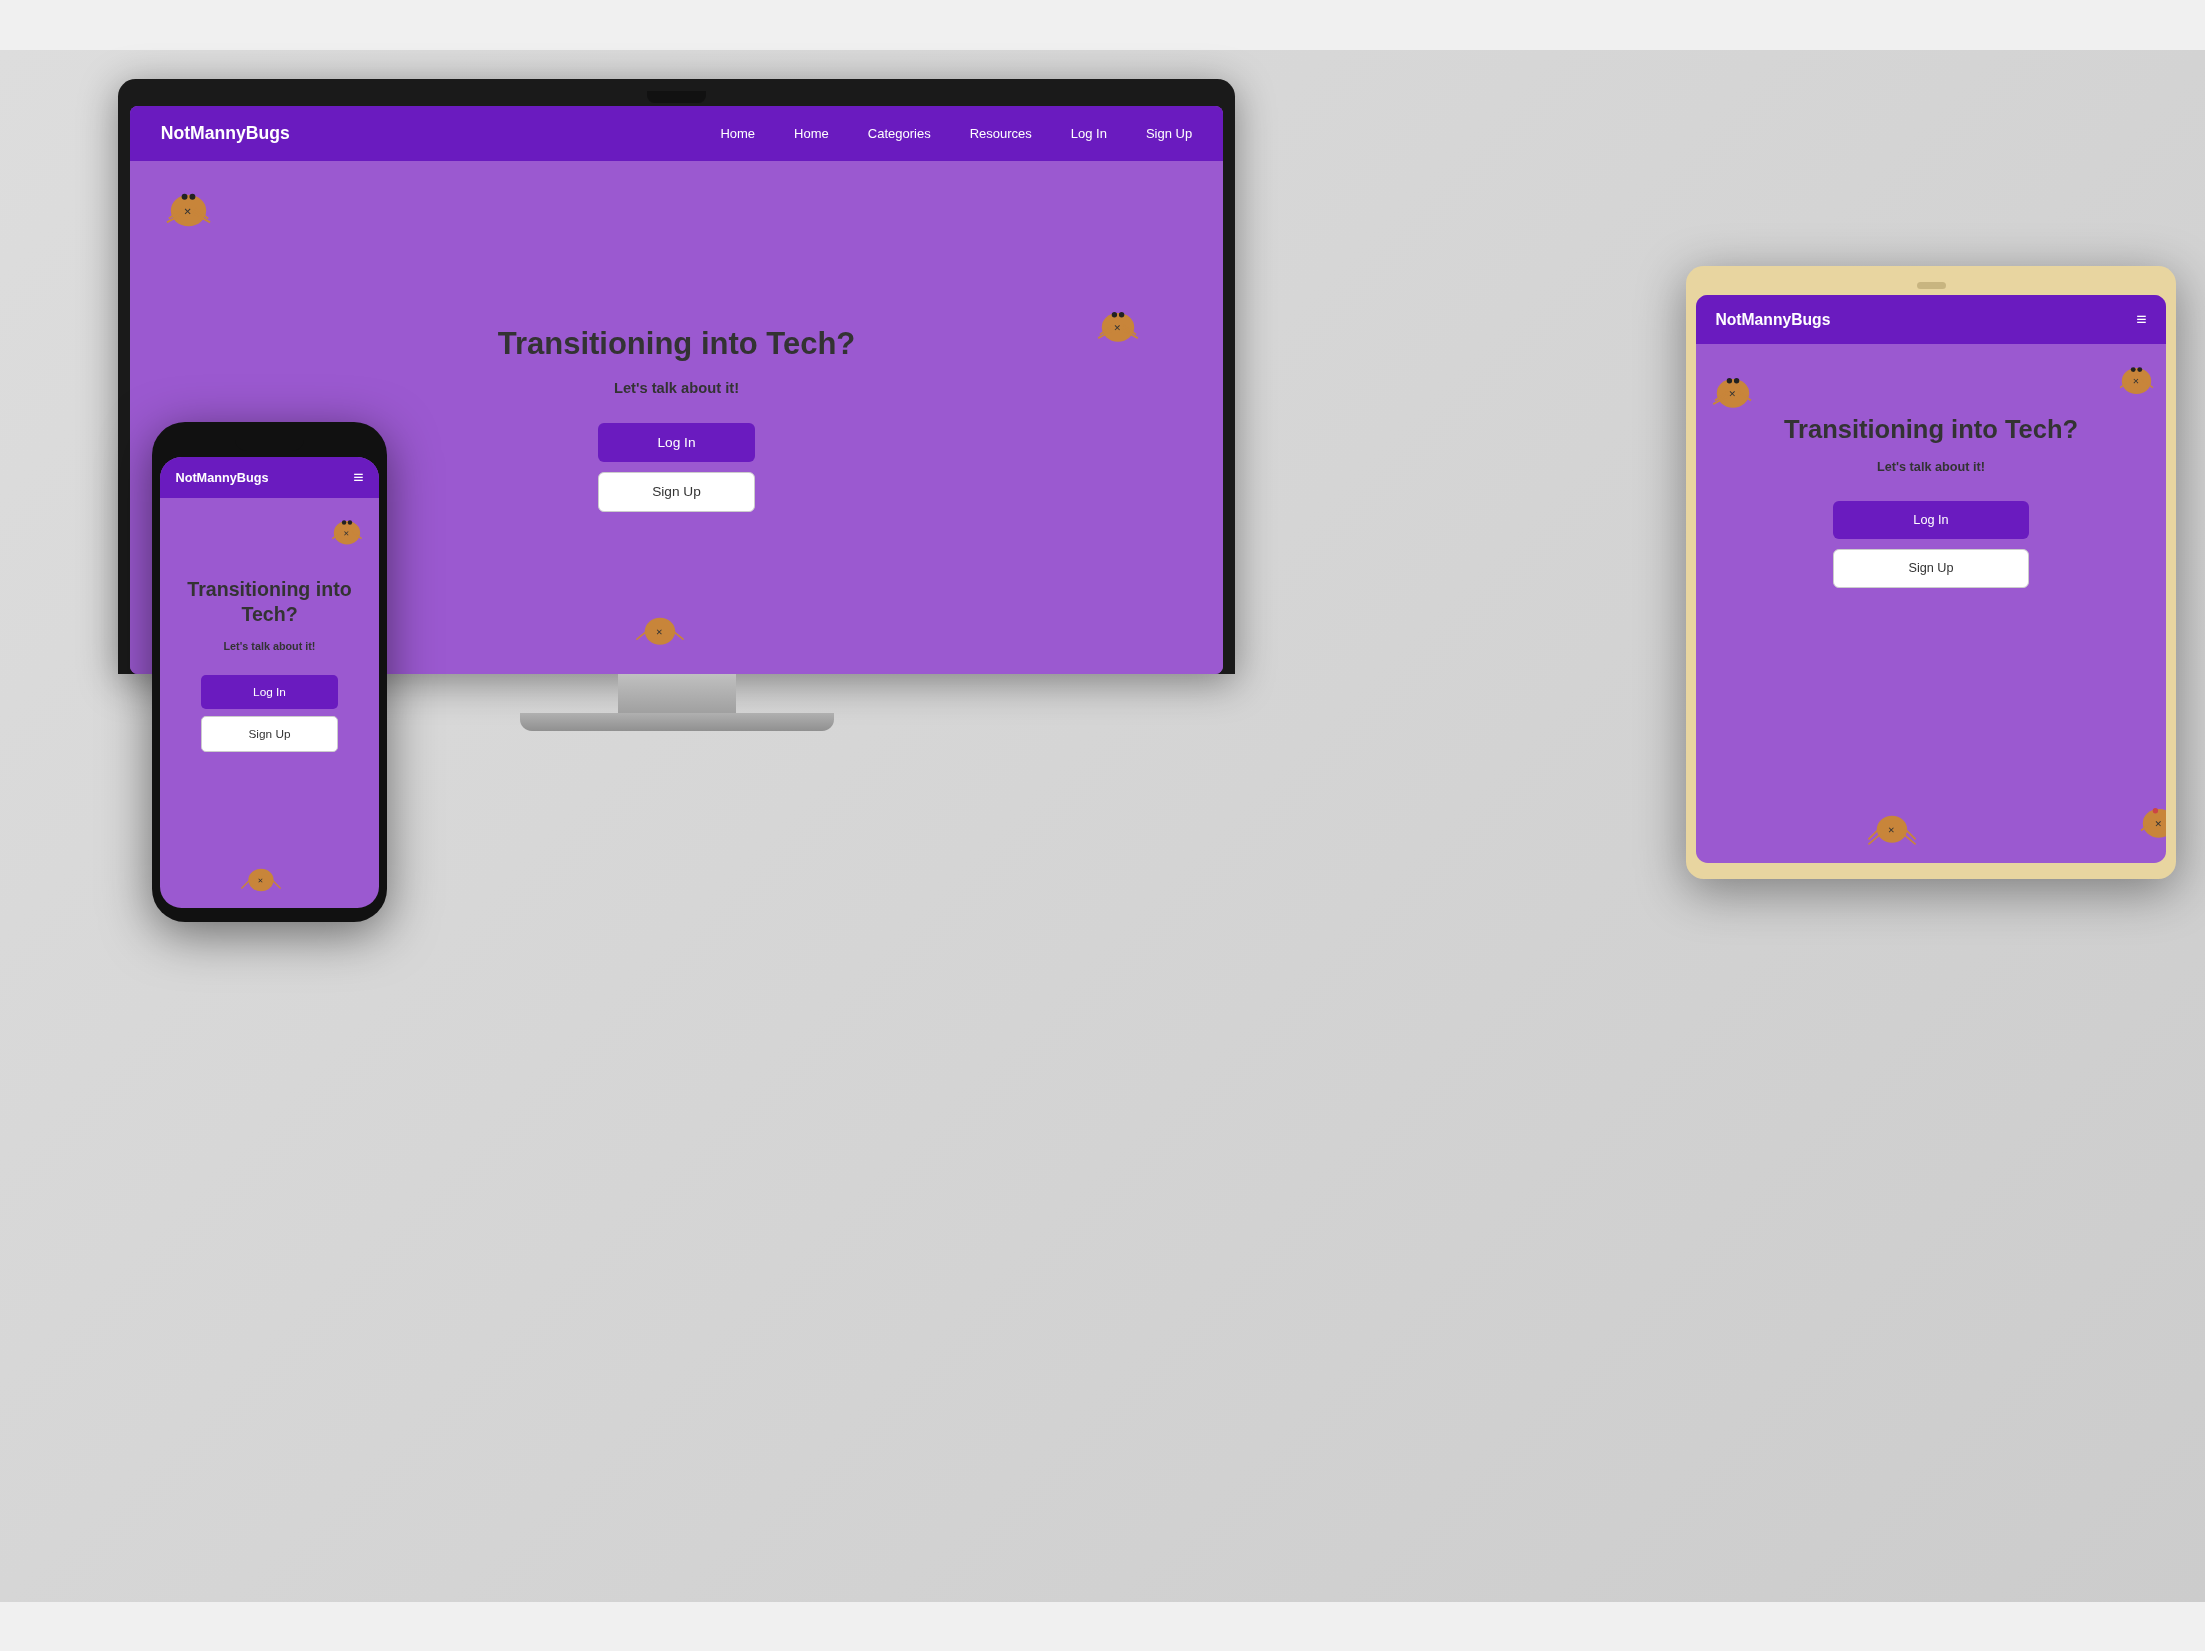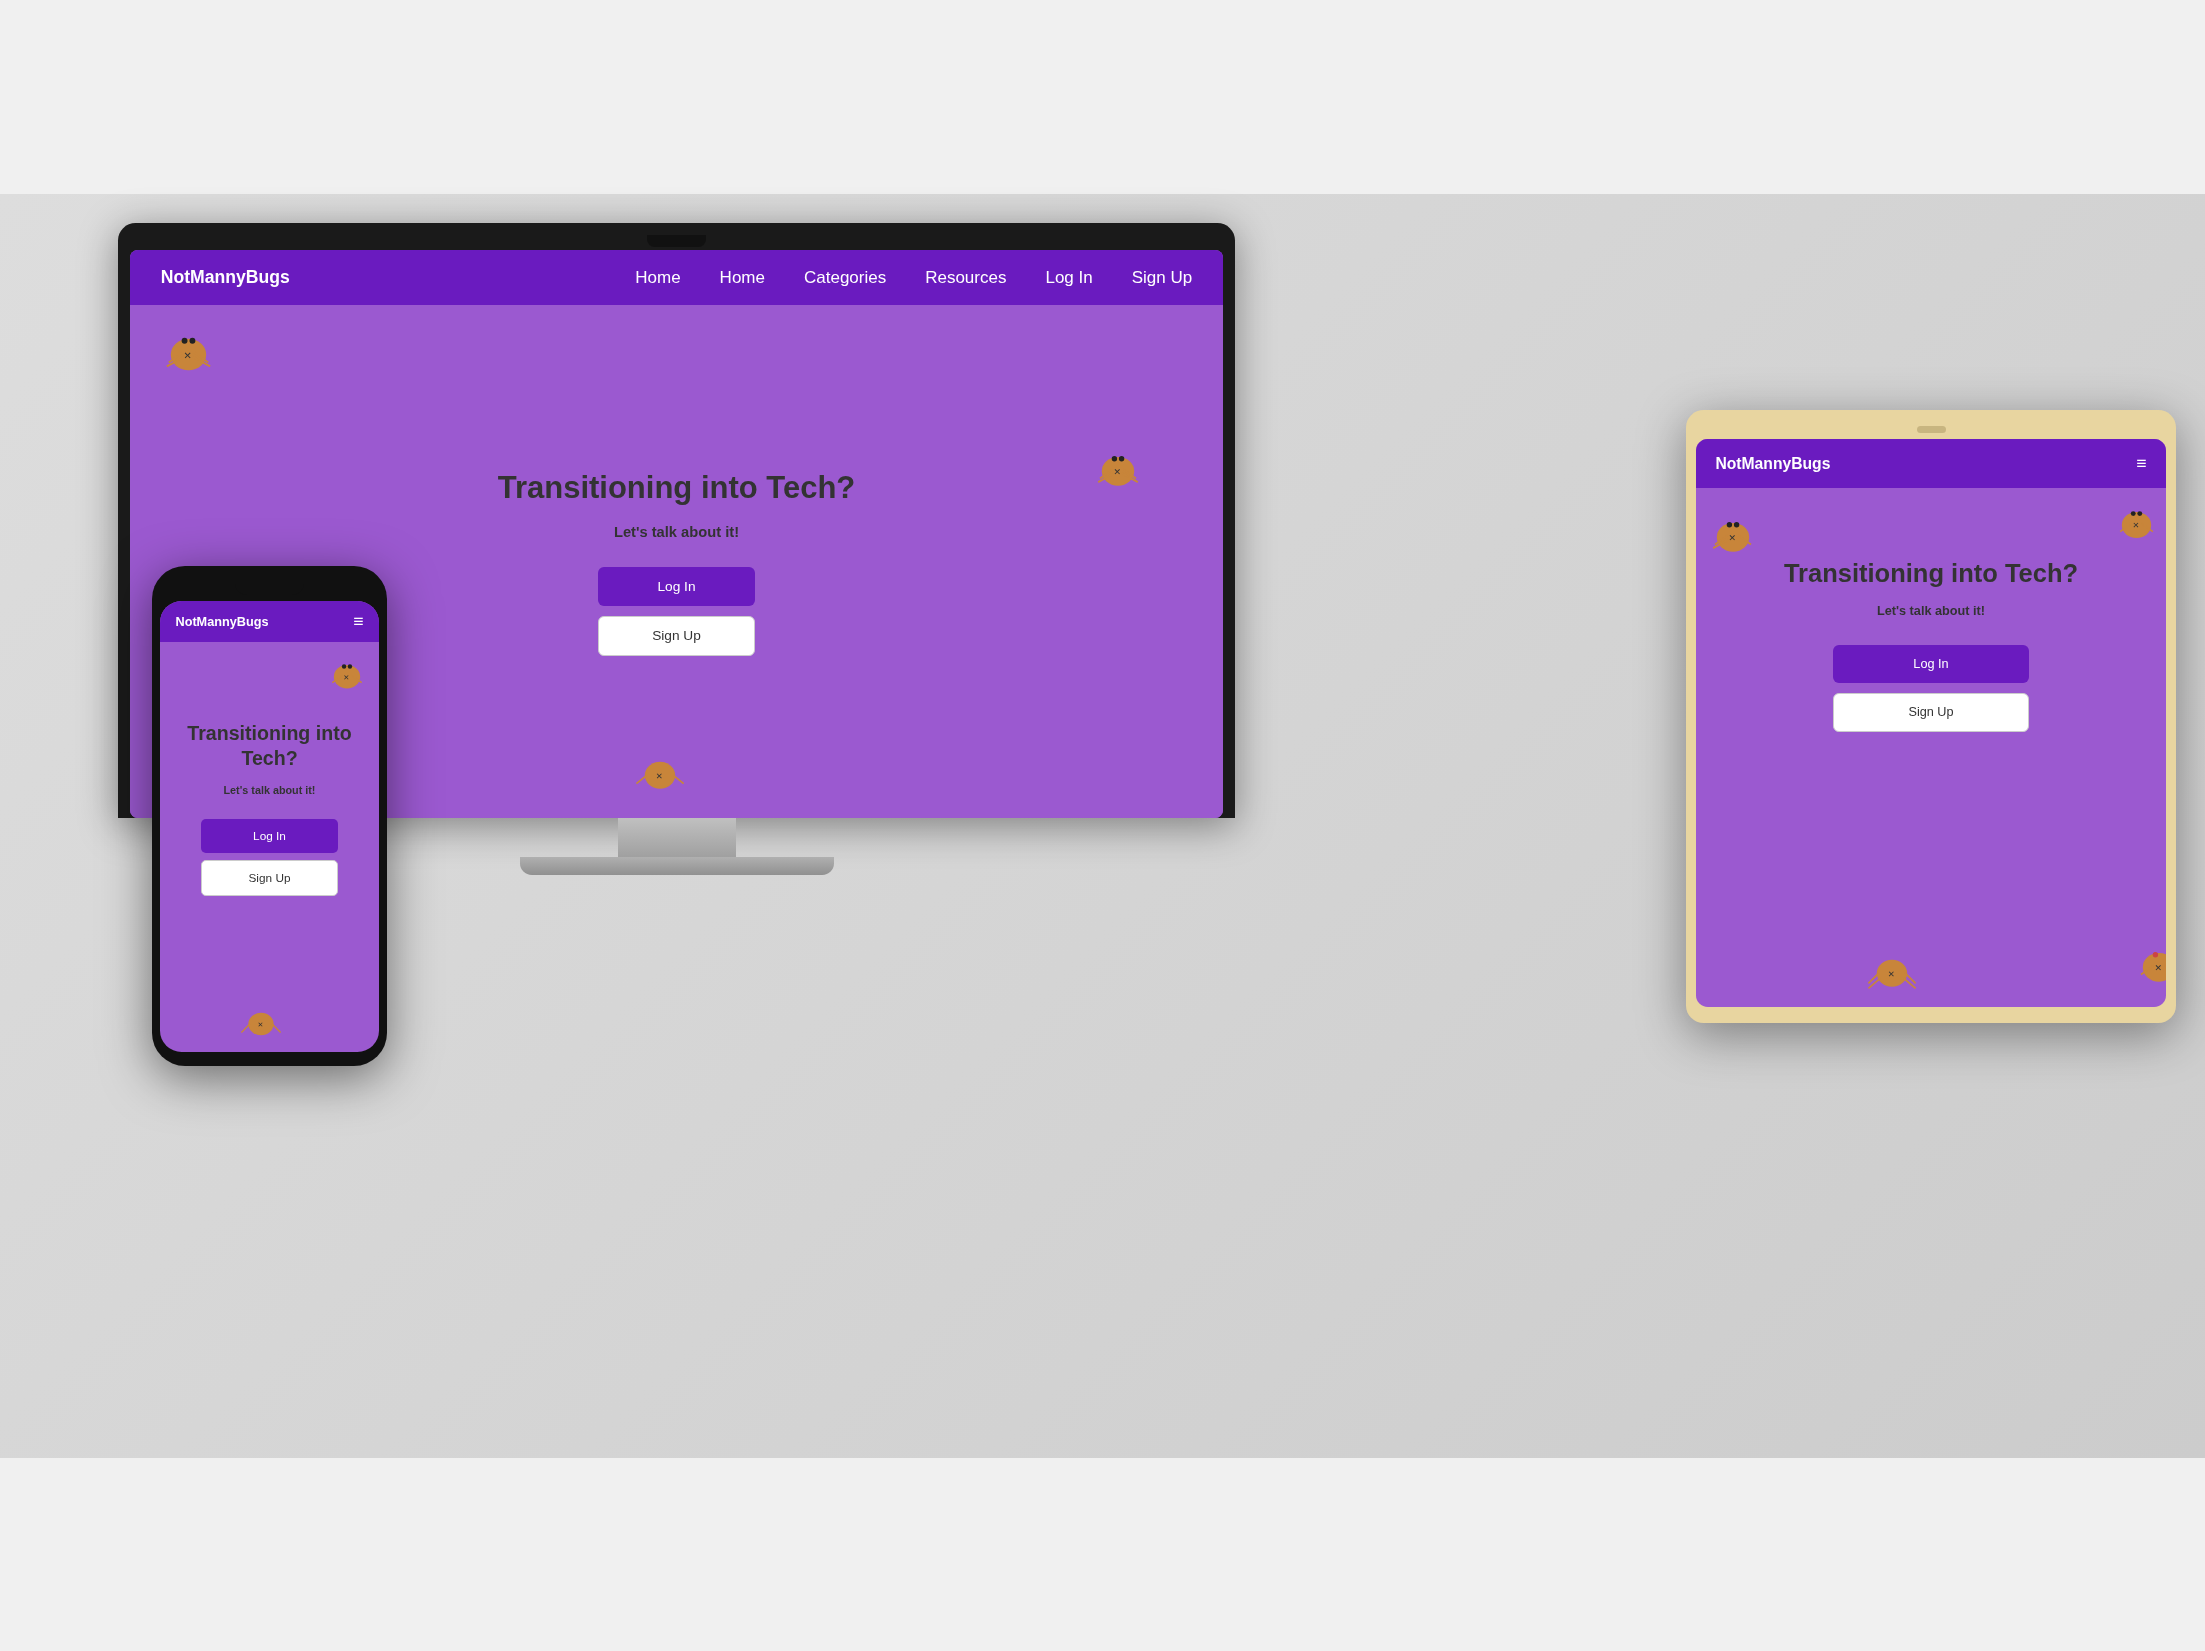--- a/index.html
+++ b/index.html
@@ -12,21 +12,21 @@
       align-items: center;
       justify-content: center;
       font-family: -apple-system, BlinkMacSystemFont, 'Segoe UI', Helvetica, Arial, sans-serif;
       overflow: hidden;
       position: relative;
     }
 
     .scene {
       position: relative;
       width: 2205px;
-      height: 1264px;
+      height: 1552px;
       background: #e8e8e8;
     }
 
     
     .monitor-wrapper {
       position: absolute;
       top: 29px;
       left: 118px;
       width: 1117px;
     }
@@ -82,21 +82,21 @@
 
     .desktop-nav .brand {
       font-weight: 700;
       font-size: 17.6px;
       flex: 1;
     }
 
     .desktop-nav .nav-links {
       display: flex;
       gap: 39px;
-      font-size: 17px;
+      font-size: 13px;
     }
 
     .desktop-nav .nav-links span {
       cursor: pointer;
       color: white;
     }
 
     
     .desktop-hero {
       background: #9b59d0;

